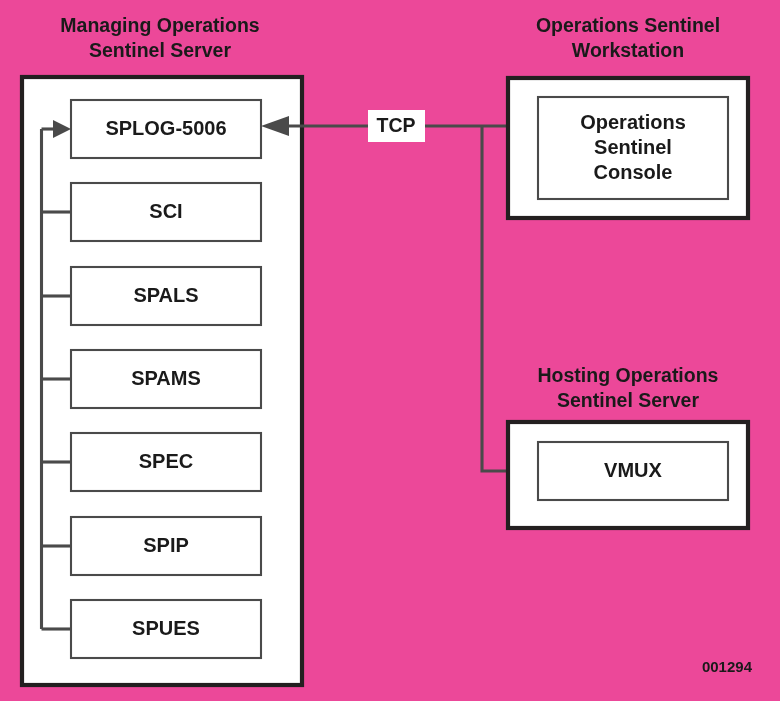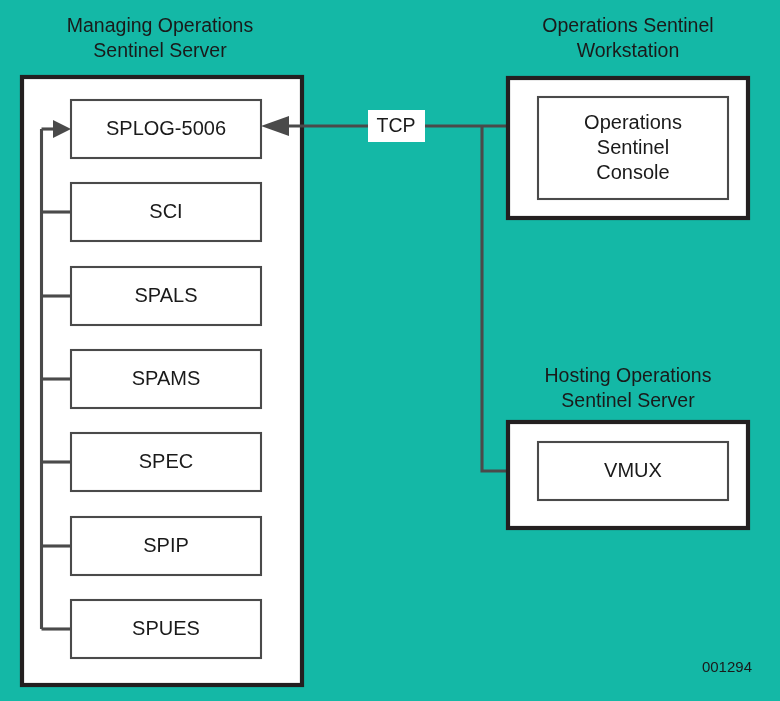--- a/index.html
+++ b/index.html
@@ -9,22 +9,23 @@
     background: #ffffff;
   }
   body {
     font-family: "Liberation Sans", sans-serif;
     color: #1a1a1a;
   }
   #diagram-root {
     position: relative;
     width: 780px;
     height: 701px;
-    background: #14b8a6;
+    background: #ec4899;
     overflow: hidden;
+    font-weight: bold;
   }
   #diagram-svg {
     position: absolute;
     top: 0;
     left: 0;
     width: 780px;
     height: 701px;
   }
   .grp-title {
     font-family: "Liberation Sans", sans-serif;

